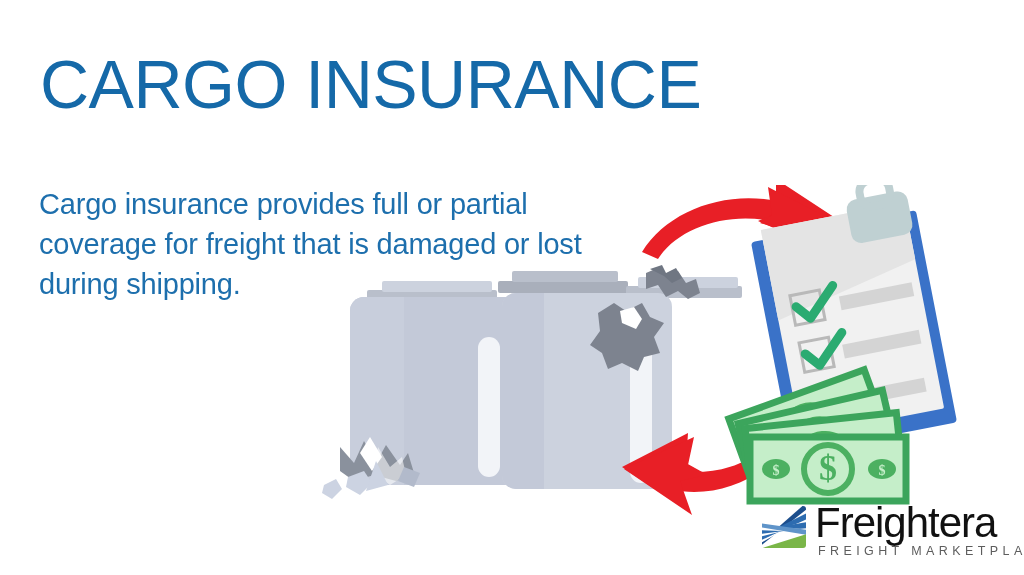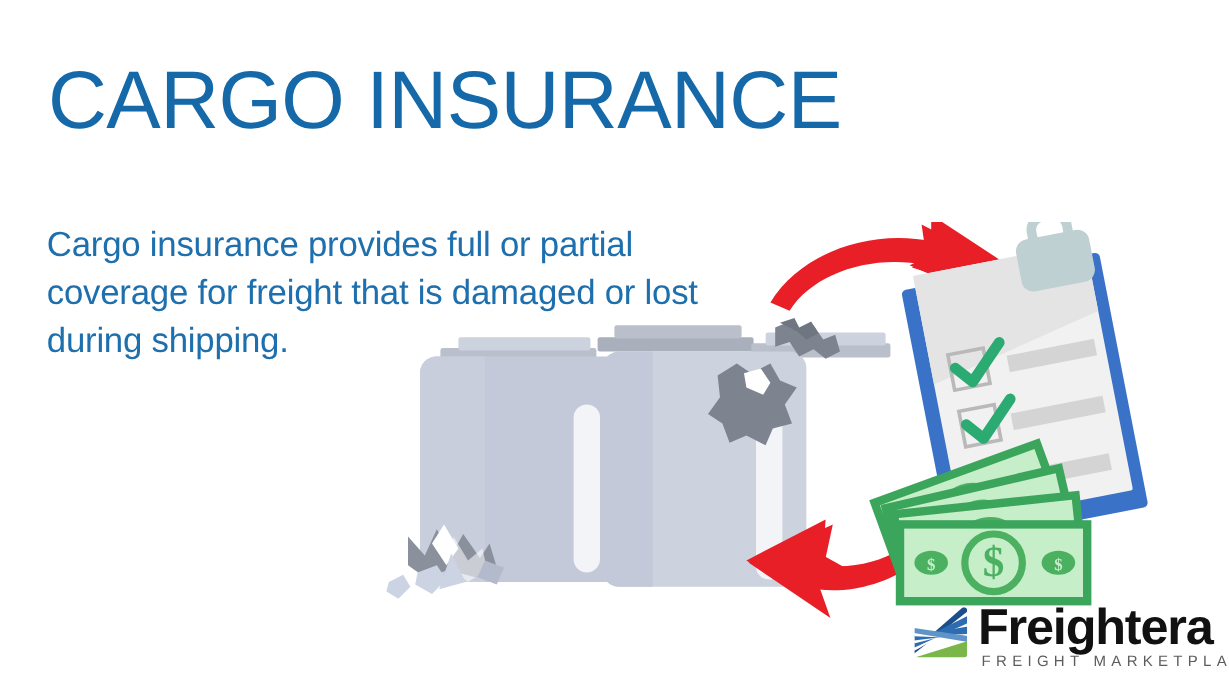--- a/index.html
+++ b/index.html
@@ -70,21 +70,21 @@
     top: 4px;
     width: 50px;
     height: 46px;
   }
   #logo-word {
     position: absolute;
     left: 58px;
     top: 0px;
     font-size: 42px;
     line-height: 46px;
-    font-weight: 700;
+    font-weight: 400;
     color: #111111;
     letter-spacing: -1px;
     white-space: nowrap;
   }
   #logo-tagline {
     position: absolute;
     left: 61px;
     top: 44px;
     font-size: 12.5px;
     line-height: 14px;

